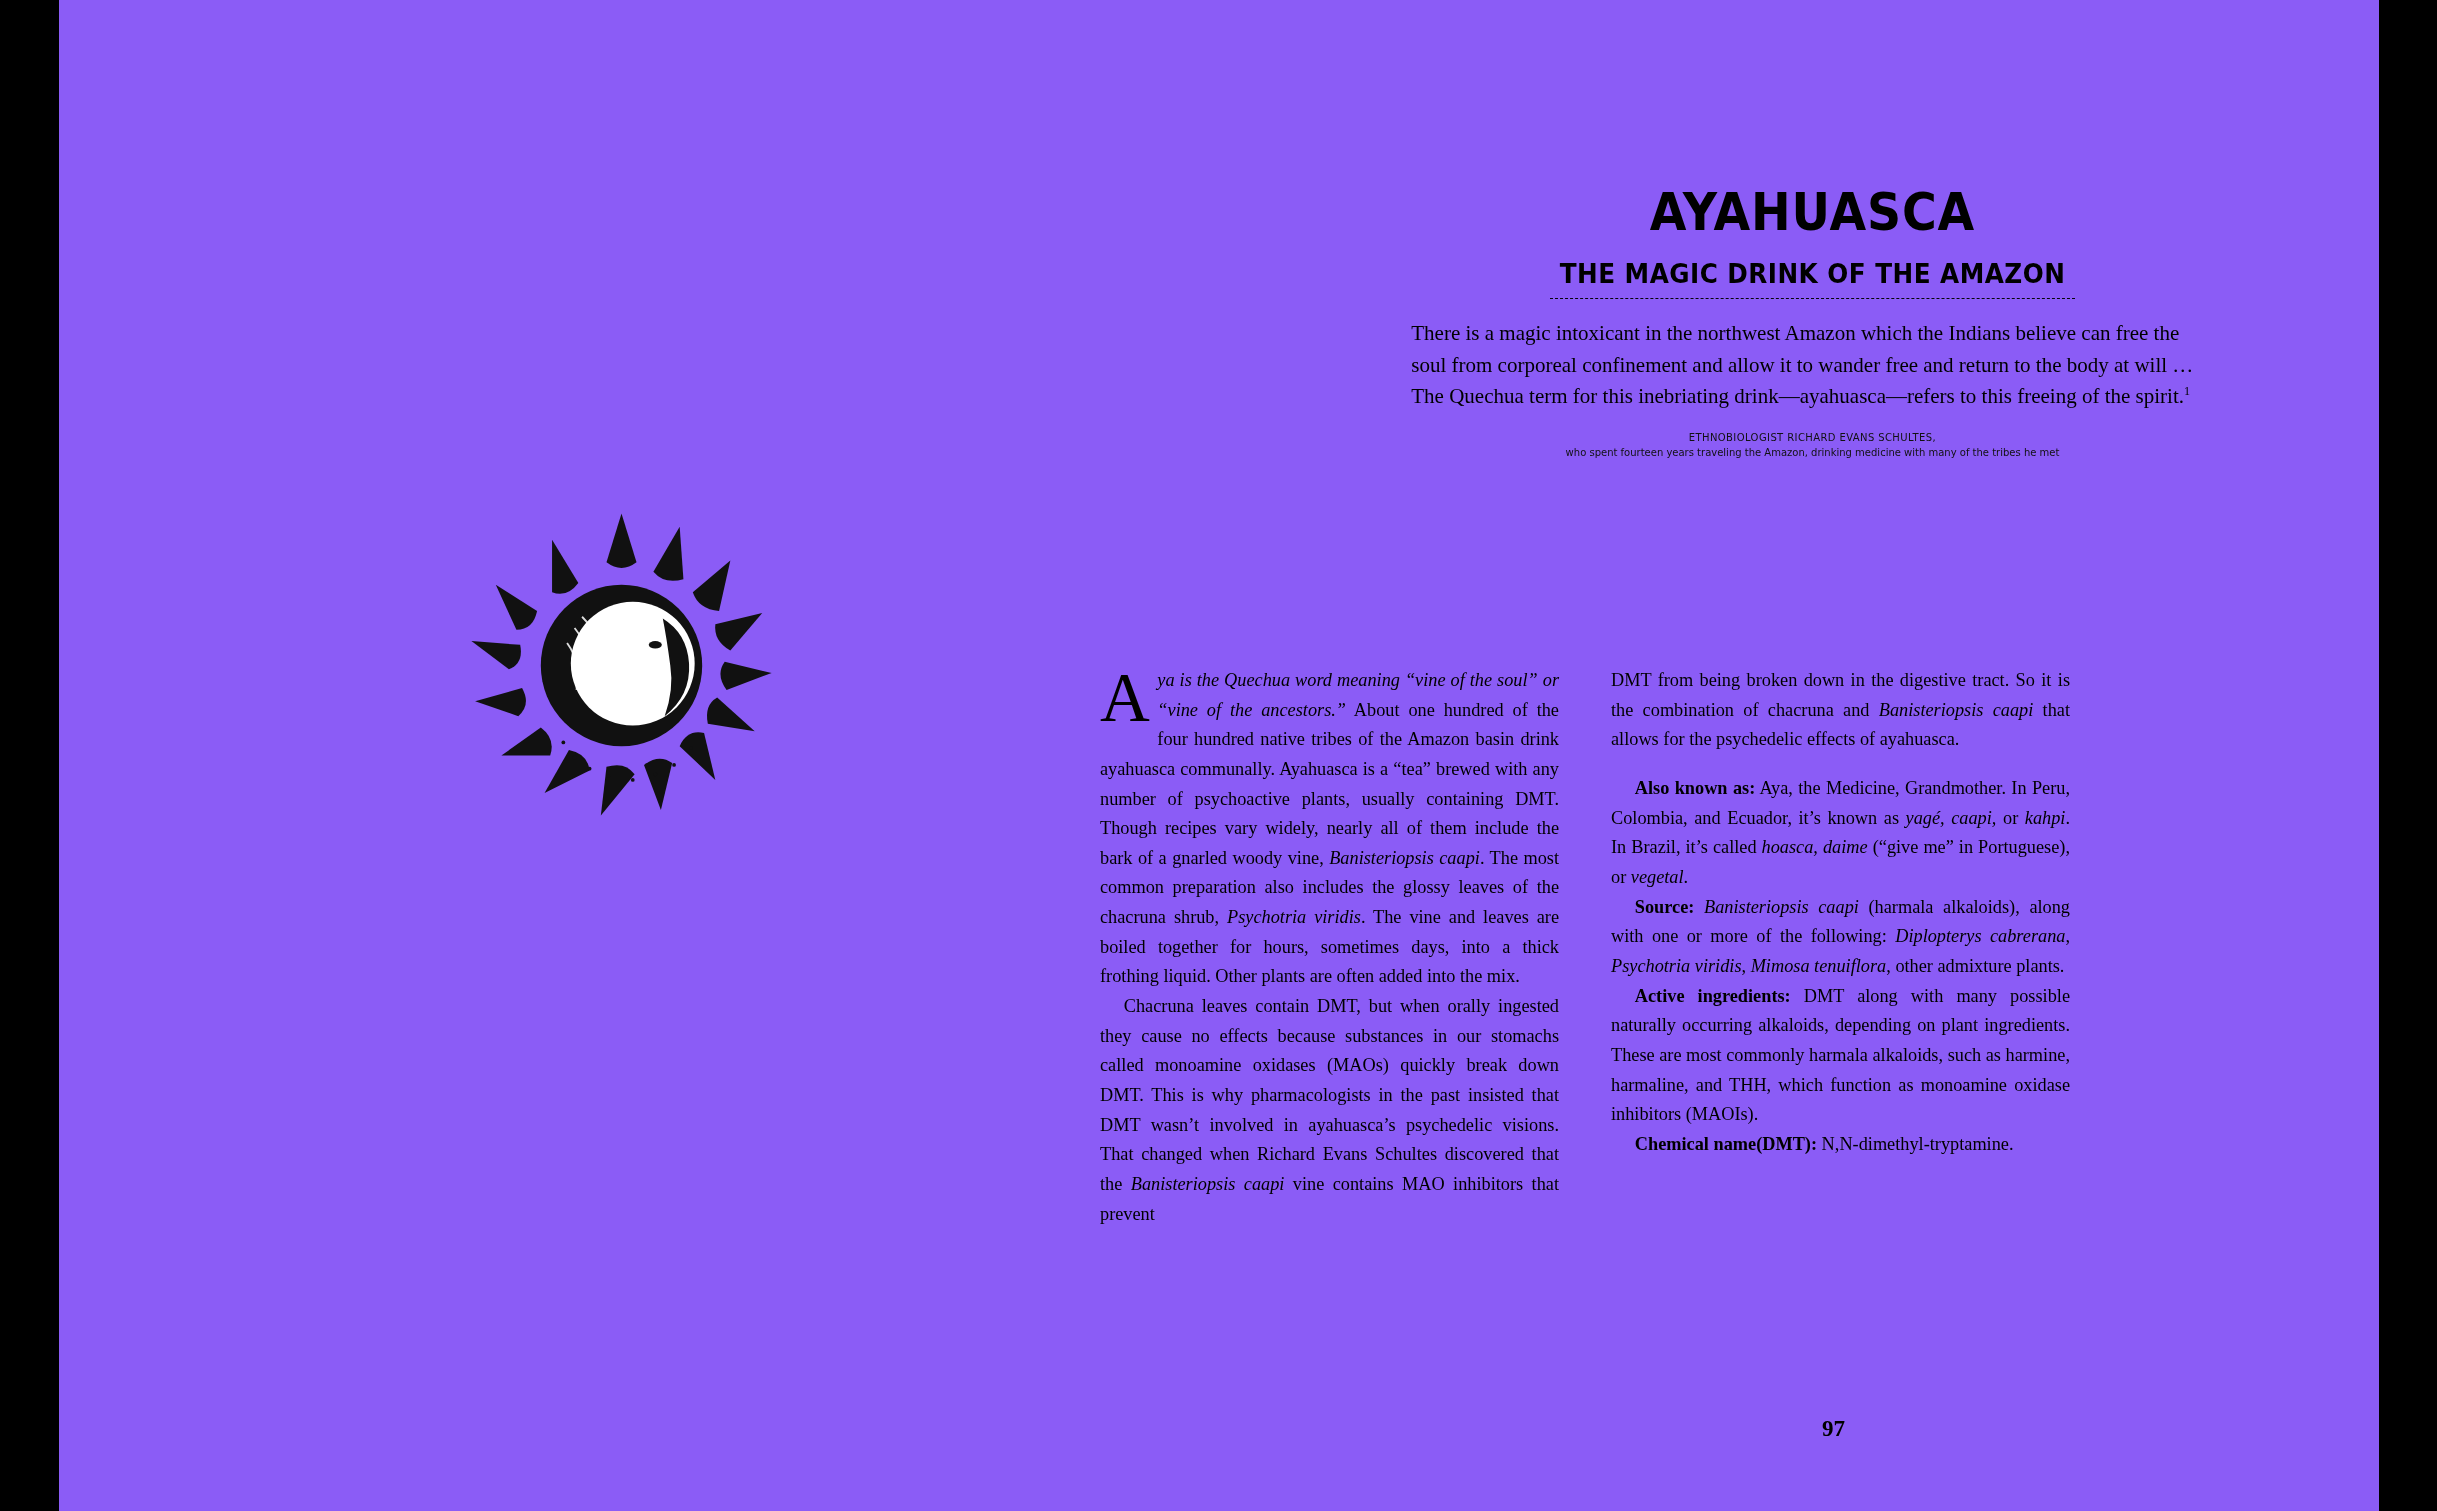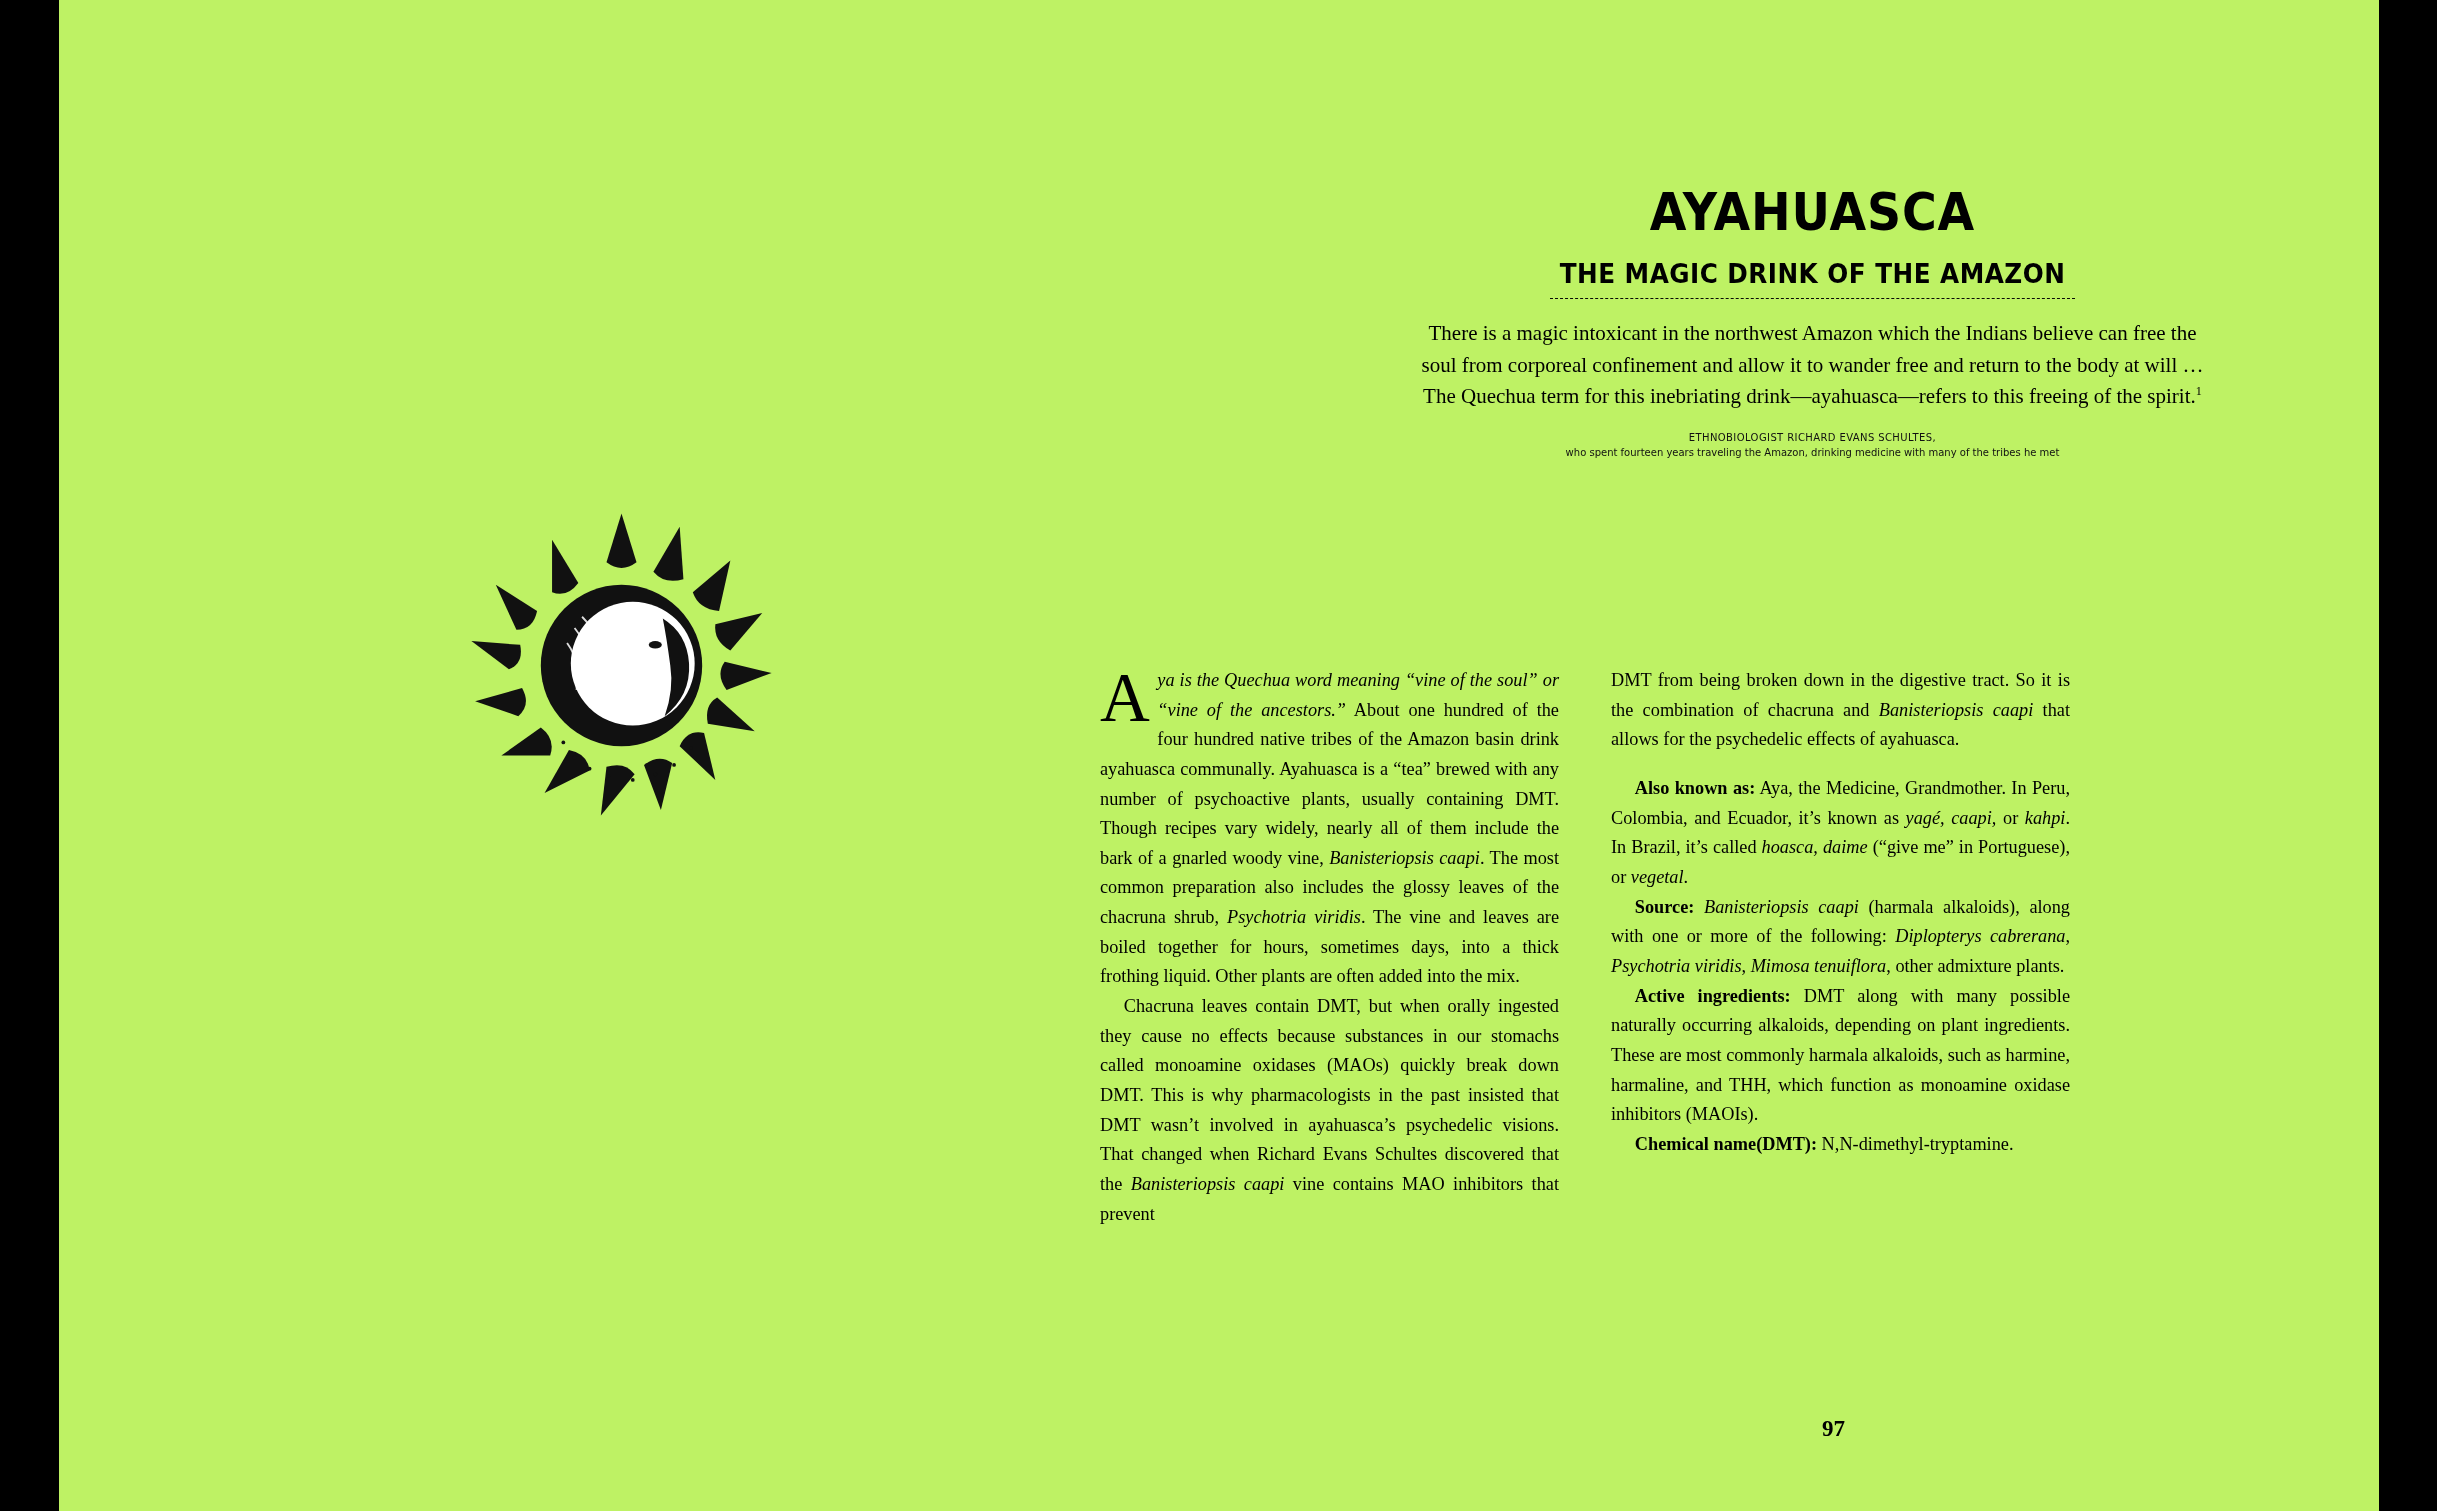--- a/index.html
+++ b/index.html
@@ -12,21 +12,21 @@
     height: 1511px;
     overflow: hidden;
     font-family: "Liberation Serif", serif;
   }
   .page {
     position: absolute;
     left: 59px;
     top: 0;
     width: 2320px;
     height: 1511px;
-    background: #bef264;
+    background: #8b5cf6;
   }
   
   .ornament-wrap {
     position: absolute;
     left: 403px;
     top: 506px;
     width: 319px;
     height: 319px;
   }
   .ornament-wrap svg { display: block; }
@@ -62,21 +62,21 @@
     width: 525px;
     margin: 0 auto 19px auto;
     border-top: 1.9px dashed #000;
     height: 0;
     opacity: 0.95;
   }
   .epigraph {
     font-family: "Liberation Serif", serif;
     font-size: 21px;
     line-height: 1.5;
-    text-align: center;
+    text-align: left;
     color: #000;
     margin: 0 0 17px 0;
     padding: 0 11.3px;
   }
   .epigraph sup { font-size: 12.2px; vertical-align: super; }
   .attrib {
     font-family: "DejaVu Sans", sans-serif;
     font-size: 10px;
     line-height: 1.5;
     text-align: center;

